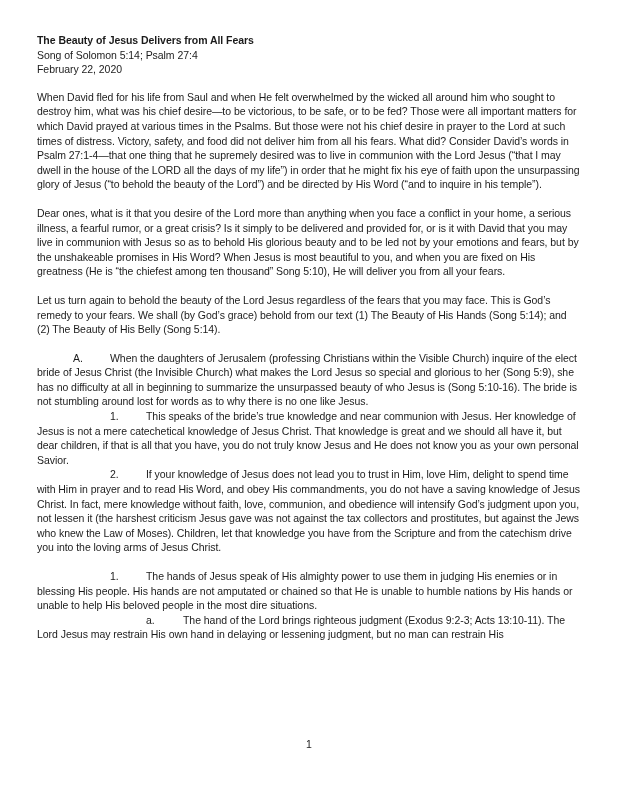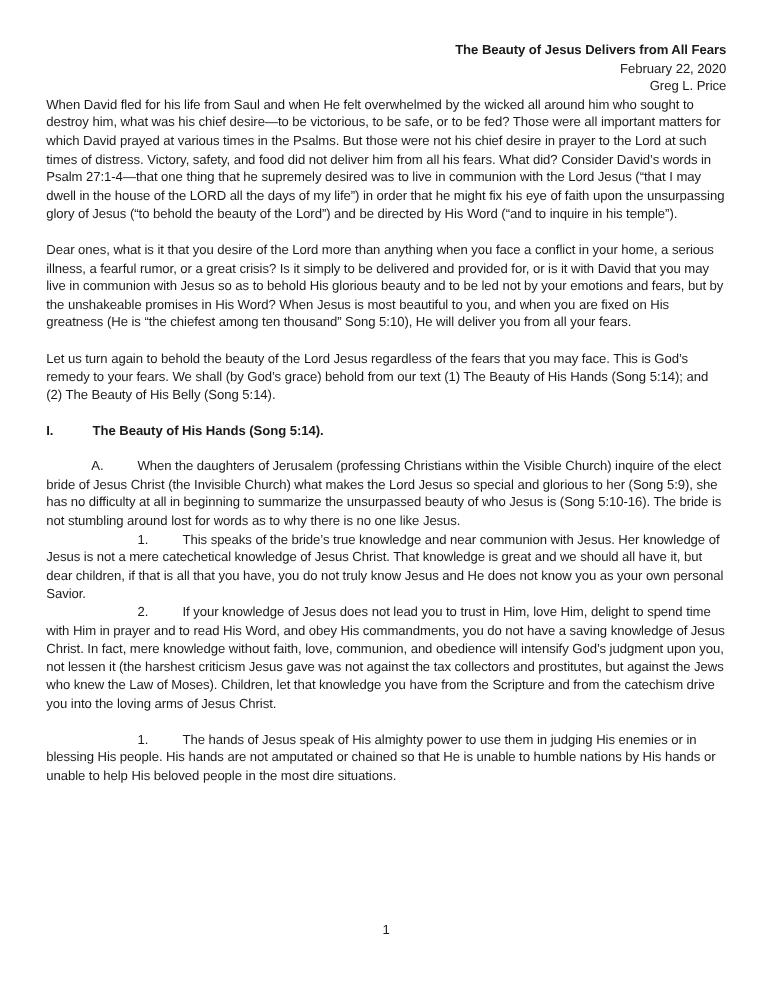--- a/index.html
+++ b/index.html
@@ -11,21 +11,21 @@
     font-family: "Liberation Sans", "DejaVu Sans", sans-serif;
     font-size: 10.5px;
     letter-spacing: -0.05px;
     line-height: 14.6px;
     position: relative;
     overflow: hidden;
   }
   .page {
     padding: 33px 37px 0 37px;
   }
-  .doc-header { text-align: right; }
+  .doc-header { text-align: left; margin-bottom: 13px; }
   .doc-header div { margin: 0; }
   .doc-title { font-weight: bold; }
   p.para {
     margin: 0 0 14px 0;
     text-align: left;
   }
   p.tight { margin-bottom: 0; }
   .heading-bold { font-weight: bold; }
   
   .sp { display: inline-block; height: 1px; }
@@ -41,37 +41,37 @@
     text-align: center;
   }
 </style>
 </head>
 <body>
 
 <div class="page">
 
   <div class="doc-header">
     <div class="doc-title">The Beauty of Jesus Delivers from All Fears</div>
+    <div>Song of Solomon 5:14; Psalm 27:4</div>
     <div>February 22, 2020</div>
-    <div>Greg L. Price</div>
   </div>
 
   <p class="para">When David fled for his life from Saul and when He felt overwhelmed by the wicked all around him who sought to destroy him, what was his chief desire—to be victorious, to be safe, or to be fed? Those were all important matters for which David prayed at various times in the Psalms. But those were not his chief desire in prayer to the Lord at such times of distress. Victory, safety, and food did not deliver him from all his fears. What did? Consider David’s words in Psalm 27:1-4—that one thing that he supremely desired was to live in communion with the Lord Jesus (“that I may dwell in the house of the LORD all the days of my life”) in order that he might fix his eye of faith upon the unsurpassing glory of Jesus (“to behold the beauty of the Lord”) and be directed by His Word (“and to inquire in his temple”).</p>
 
   <p class="para">Dear ones, what is it that you desire of the Lord more than anything when you face a conflict in your home, a serious illness, a fearful rumor, or a great crisis? Is it simply to be delivered and provided for, or is it with David that you may live in communion with Jesus so as to behold His glorious beauty and to be led not by your emotions and fears, but by the unshakeable promises in His Word? When Jesus is most beautiful to you, and when you are fixed on His greatness (He is “the chiefest among ten thousand” Song 5:10), He will deliver you from all your fears.</p>
 
   <p class="para">Let us turn again to behold the beauty of the Lord Jesus regardless of the fears that you may face. This is God’s remedy to your fears. We shall (by God’s grace) behold from our text (1) The Beauty of His Hands (Song 5:14); and (2) The Beauty of His Belly (Song 5:14).</p>
 
-  <p class="para heading-bold"><span class="olabel">I.</span><span>The Beauty of His Hands (Song 5:14).</span></p>
 
   <p class="para tight"><span class="sp sp-1"></span><span class="olabel">A.</span><span>When the daughters of Jerusalem (professing Christians within the Visible Church) inquire of the elect bride of Jesus Christ (the Invisible Church) what makes the Lord Jesus so special and glorious to her (Song 5:9), she has no difficulty at all in beginning to summarize the unsurpassed beauty of who Jesus is (Song 5:10-16). The bride is not stumbling around lost for words as to why there is no one like Jesus.</span></p>
 
   <p class="para tight"><span class="sp sp-2"></span><span class="olabel-n">1.</span><span>This speaks of the bride’s true knowledge and near communion with Jesus. Her knowledge of Jesus is not a mere catechetical knowledge of Jesus Christ. That knowledge is great and we should all have it, but dear children, if that is all that you have, you do not truly know Jesus and He does not know you as your own personal Savior.</span></p>
 
   <p class="para"><span class="sp sp-2"></span><span class="olabel-n">2.</span><span>If your knowledge of Jesus does not lead you to trust in Him, love Him, delight to spend time with Him in prayer and to read His Word, and obey His commandments, you do not have a saving knowledge of Jesus Christ. In fact, mere knowledge without faith, love, communion, and obedience will intensify God’s judgment upon you, not lessen it (the harshest criticism Jesus gave was not against the tax collectors and prostitutes, but against the Jews who knew the Law of Moses). Children, let that knowledge you have from the Scripture and from the catechism drive you into the loving arms of Jesus Christ.</span></p>
 
 
   <p class="para tight"><span class="sp sp-2"></span><span class="olabel-n">1.</span><span>The hands of Jesus speak of His almighty power to use them in judging His enemies or in blessing His people. His hands are not amputated or chained so that He is unable to humble nations by His hands or unable to help His beloved people in the most dire situations.</span></p>
 
+  <p class="para tight"><span class="sp sp-3"></span><span class="olabel">a.</span><span>The hand of the Lord brings righteous judgment (Exodus 9:2-3; Acts 13:10-11). The Lord Jesus may restrain His own hand in delaying or lessening judgment, but no man can restrain His</span></p>
 
 </div>
 
 <div class="page-number">1</div>
 
 </body></html>

